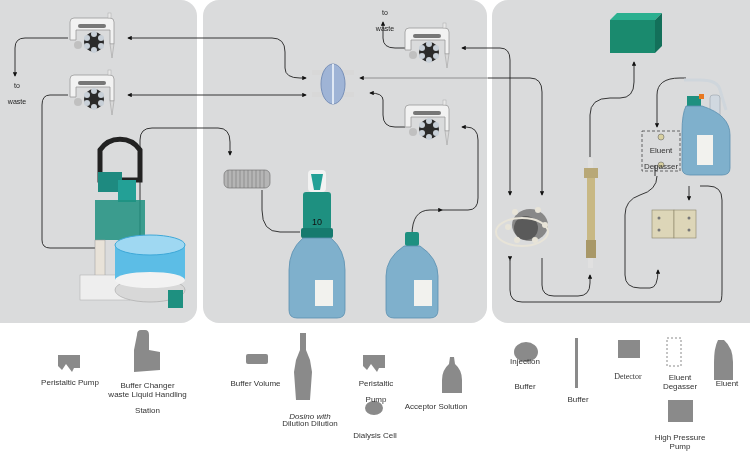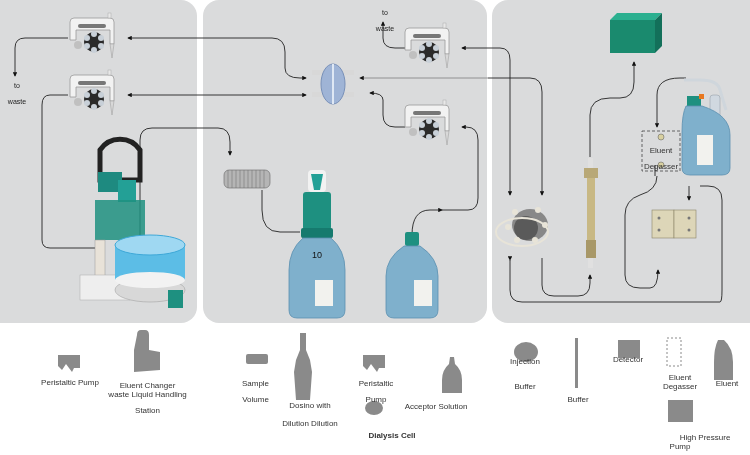--- a/index.html
+++ b/index.html
@@ -170,50 +170,50 @@
       <circle cx="689" cy="230" r="1.5" fill="#777"></circle>
   </g>
 </svg>
 
 <div class="lbl tiny" style="left:4px;top:78px;width:26px;white-space:pre-line;">to
 waste</div>
 <div class="lbl tiny" style="left:372px;top:5px;width:26px;white-space:pre-line;">to
 waste</div>
 <div class="lbl" style="left:643px;top:143px;width:36px;white-space:pre-line;font-size:8px;">Eluent
 Degasser</div>
-<div class="lbl" style="left:306px;top:214px;width:22px;font-size:9px;color:#111;margin-top:33px;">10</div>
+<div class="lbl" style="left:306px;top:214px;width:22px;font-size:9px;color:#111;">10</div>
 
 <svg class="diagram" width="750" height="455" viewBox="0 0 750 455">
   <g fill="#8a8a8a">
     <path d="M58,355 L80,355 L80,368 L74,368 L72,372 L66,364 L62,370 L58,366 z"></path>
     <path d="M137,335 Q137,330 141,330 L145,330 Q149,330 149,335 L149,350 L160,352 L160,370 L134,372 L134,350 z"></path>
     <rect x="246" y="354" width="22" height="10" rx="2"></rect>
     <path d="M300,333 L306,333 L306,350 L310,360 L312,372 L310,400 L296,400 L294,372 L296,360 L300,350 z"></path>
     <path d="M363,355 L385,355 L385,368 L379,368 L377,372 L371,364 L367,370 L363,366 z"></path>
     <ellipse cx="374" cy="408" rx="9" ry="7"></ellipse>
     <path d="M450,357 L454,357 L455,364 Q462,370 462,380 L462,393 L442,393 L442,380 Q442,370 449,364 z"></path>
     <ellipse cx="526" cy="352" rx="12" ry="10"></ellipse>
     <rect x="575" y="338" width="3" height="50"></rect>
     <rect x="618" y="340" width="22" height="18"></rect>
     <rect x="667" y="338" width="14" height="28" fill="none" stroke="#8a8a8a" stroke-dasharray="2,2"></rect>
     <rect x="668" y="400" width="25" height="22"></rect>
     <path d="M718,340 L724,340 Q733,348 733,362 L733,380 L714,380 L714,362 Q714,348 718,340 z"></path>
   </g>
 </svg>
 
 <div class="lbl" style="left:40px;top:375px;width:60px;">Peristaltic Pump</div>
-<div class="lbl" style="left:100px;top:378px;width:95px;">Eluent Changer</div>
+<div class="lbl" style="left:100px;top:378px;width:95px;">Buffer Changer</div>
 <div class="lbl" style="left:100px;top:387px;width:95px;">waste Liquid Handling Station</div>
-<div class="lbl" style="left:228px;top:376px;width:55px;">Sample Volume</div>
-<div class="lbl" style="left:280px;top:398px;width:60px;">Dosino with</div>
+<div class="lbl" style="left:228px;top:376px;width:55px;">Buffer Volume</div>
+<div class="lbl" style="left:280px;top:409px;width:60px;font-style:italic;">Dosino with</div>
 <div class="lbl" style="left:280px;top:416px;width:60px;">Dilution Dilution</div>
 <div class="lbl" style="left:348px;top:376px;width:56px;">Peristaltic Pump</div>
-<div class="lbl" style="left:367px;top:428px;width:50px;font-weight:bold;">Dialysis Cell</div>
+<div class="lbl" style="left:350px;top:428px;width:50px;">Dialysis Cell</div>
 <div class="lbl" style="left:404px;top:399px;width:64px;">Acceptor Solution</div>
 <div class="lbl" style="left:505px;top:354px;width:40px;">Injection</div>
 <div class="lbl" style="left:505px;top:379px;width:40px;">Buffer</div>
 <div class="lbl" style="left:558px;top:392px;width:40px;">Buffer</div>
-<div class="lbl" style="left:608px;top:352px;width:40px;">Detector</div>
+<div class="lbl" style="left:608px;top:369px;width:40px;font-family:Liberation Serif, serif;">Detector</div>
 <div class="lbl" style="left:660px;top:370px;width:40px;">Eluent</div>
 <div class="lbl" style="left:660px;top:379px;width:40px;">Degasser</div>
 <div class="lbl" style="left:710px;top:376px;width:34px;">Eluent</div>
-<div class="lbl" style="left:675px;top:430px;width:60px;">High Pressure</div>
+<div class="lbl" style="left:650px;top:430px;width:60px;">High Pressure</div>
 <div class="lbl" style="left:650px;top:439px;width:60px;">Pump</div>
 
 </body></html>

